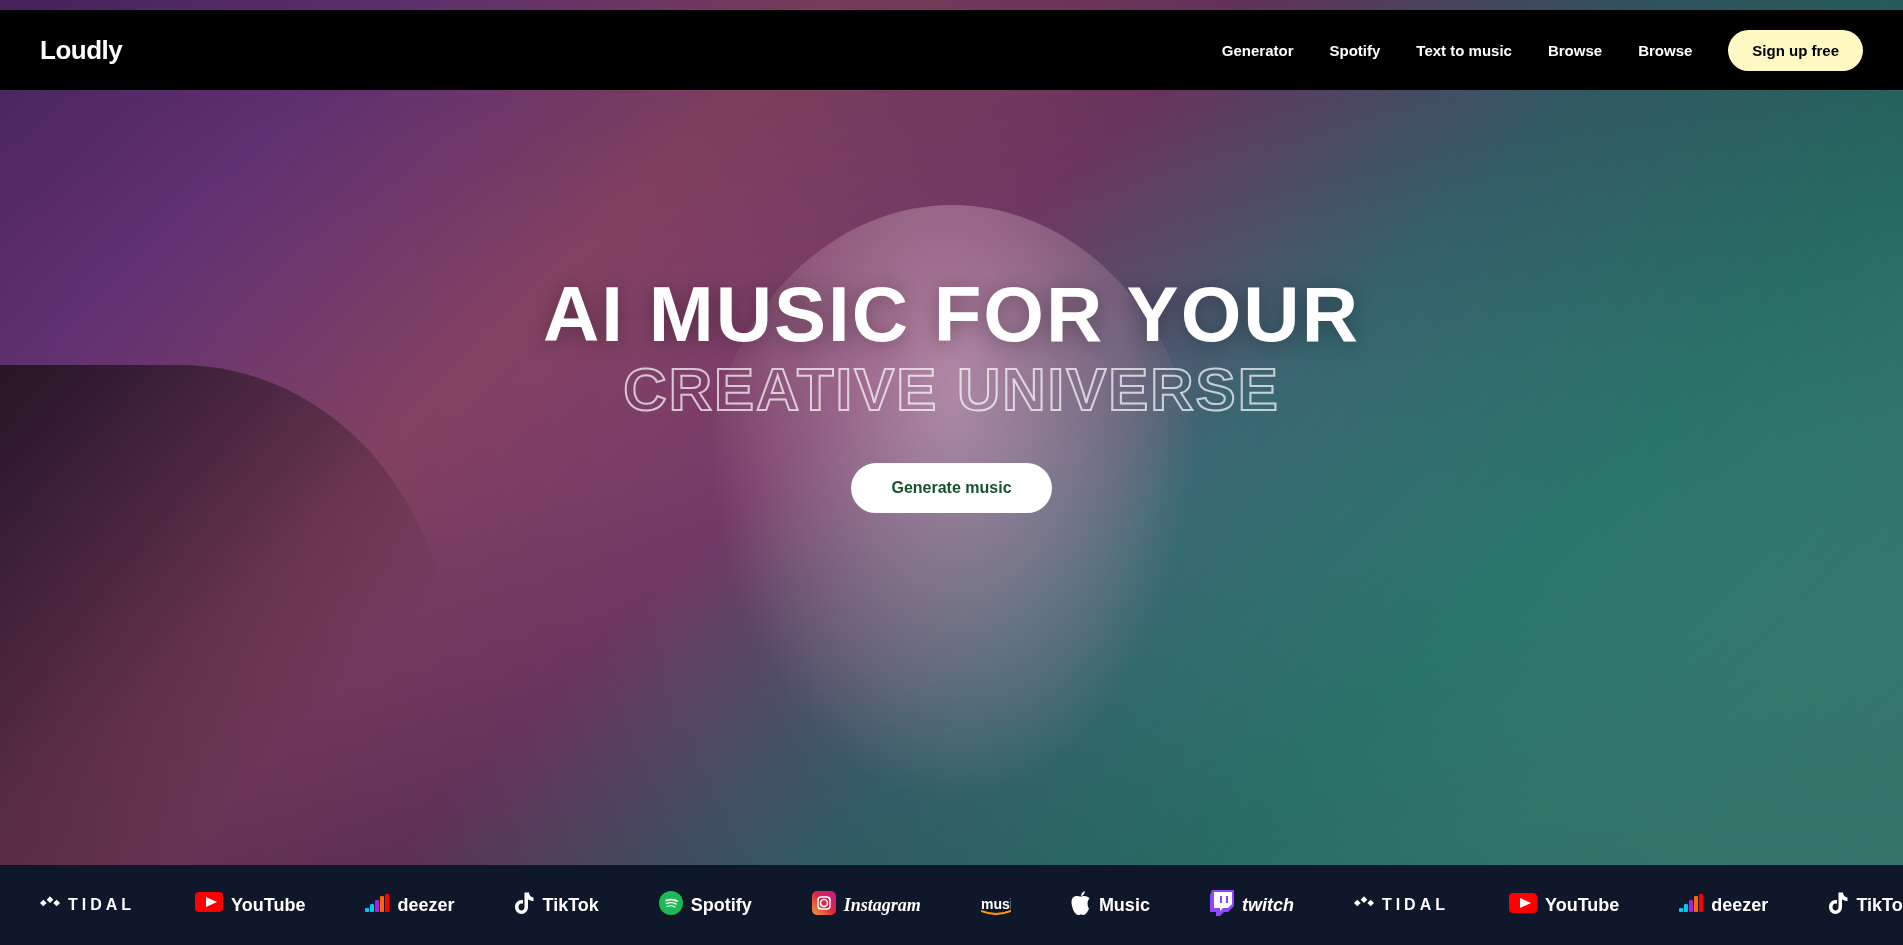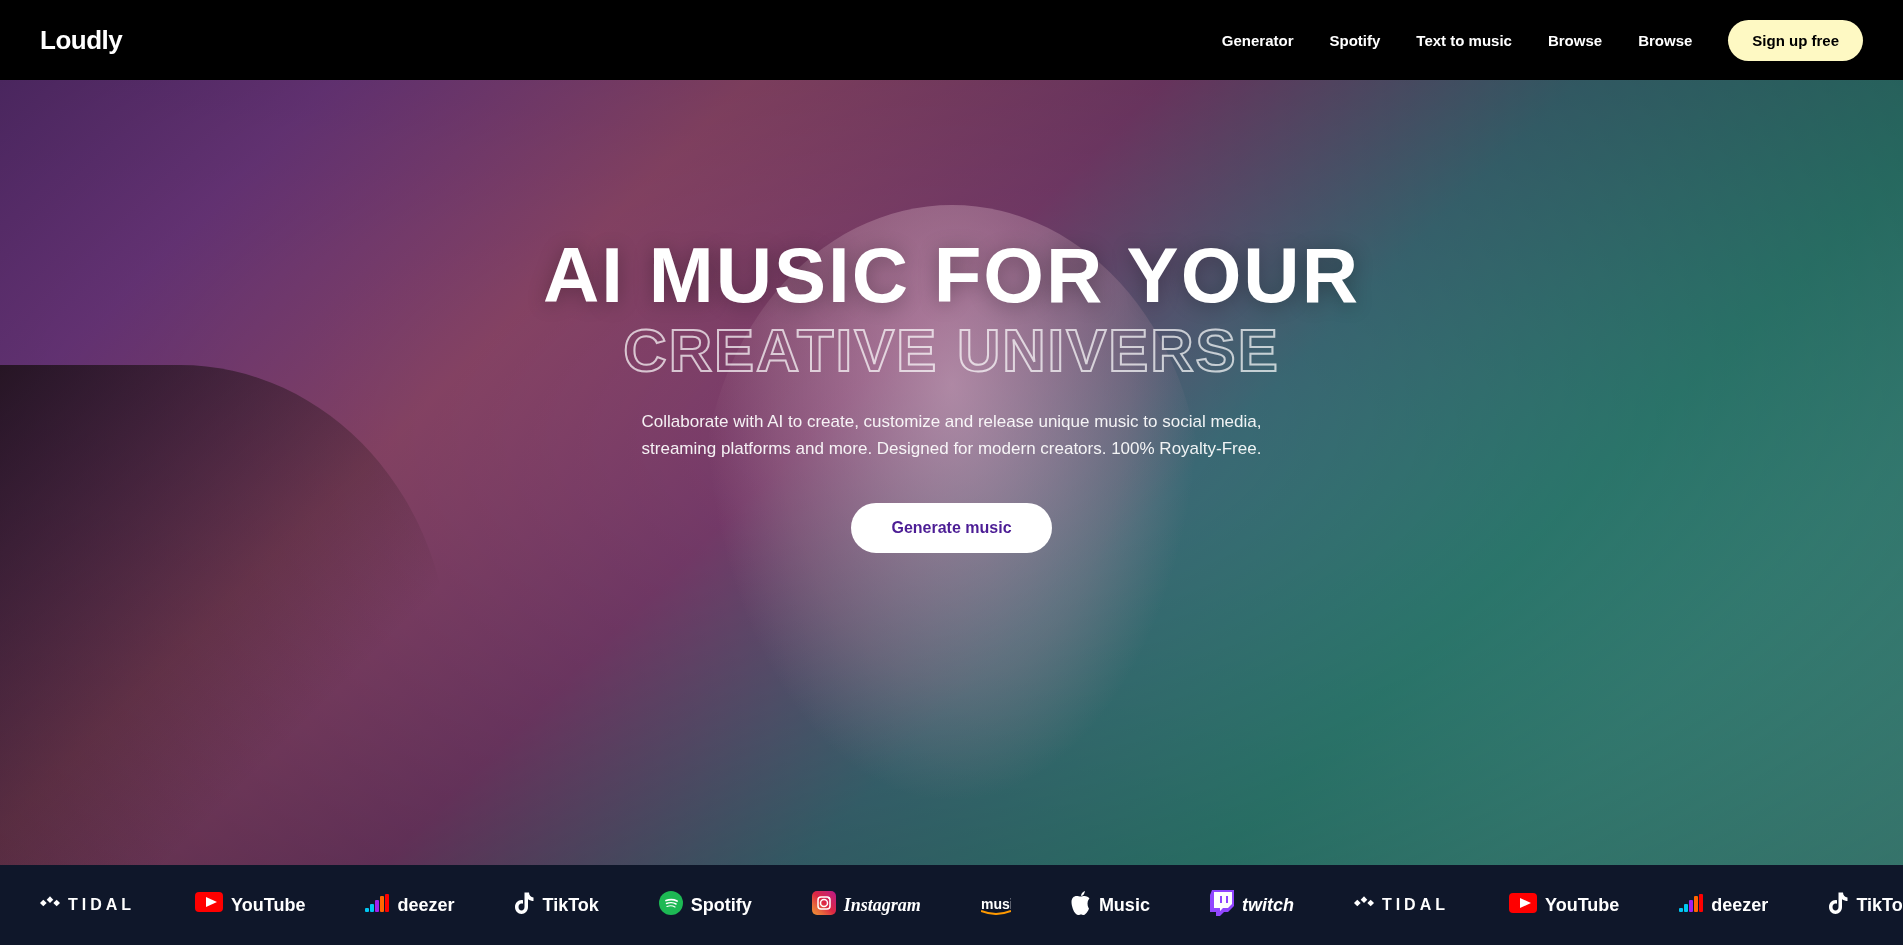--- a/index.html
+++ b/index.html
@@ -1,21 +1,21 @@
 <!DOCTYPE html>
 <html><head>
   <meta charset="utf-8">
   <style>
     * { margin: 0; padding: 0; box-sizing: border-box; }
     body { font-family: -apple-system, BlinkMacSystemFont, 'Segoe UI', Arial, sans-serif; background: #000; color: #fff; overflow-x: hidden; width: 1903px; min-height: 945px; }
 
     
     nav {
       position: absolute;
-      top: 0; left: 0; right: 0;
+      top: 10px; left: 0; right: 0;
       z-index: 100;
       background: #000;
       height: 80px;
       display: flex;
       align-items: center;
       justify-content: space-between;
       padding: 16px 40px;
     }
     .nav-logo {
       font-size: 26px;
@@ -109,21 +109,21 @@
       line-height: 1.6;
       color: rgba(255,255,255,0.92);
       font-weight: 400;
       max-width: 680px;
       margin-left: auto;
       margin-right: auto;
     }
     .hero-cta {
       margin-top: 40px;
       background: #fff;
-      color: #4c1d95;
+      color: #14532d;
       border: none;
       border-radius: 30px;
       padding: 16px 40px;
       font-size: 16px;
       font-weight: 600;
       cursor: pointer;
       display: inline-block;
     }
 
     
@@ -183,21 +183,20 @@
   <div class="hero-bg"></div>
   <div class="hero-bg-overlay"></div>
 
   <div class="hero-figure"></div>
 
   <div style="position:absolute; bottom:0; left:0; width:450px; height:500px; background: linear-gradient(135deg, rgba(15,10,5,0.7) 0%, transparent 70%); border-radius: 0 60% 0 0;"></div>
 
   <div class="hero-content">
     <div class="hero-title-solid">AI MUSIC FOR YOUR</div>
     <div class="hero-title-outline">CREATIVE UNIVERSE</div>
-    <p class="hero-subtitle">Collaborate with AI to create, customize and release unique music to social media, streaming platforms and more. Designed for modern creators. 100% Royalty-Free.</p>
     <button class="hero-cta">Generate music</button>
   </div>
 </div>
 
 <div class="logos-bar">
   <div class="logos-track">
 
     <div class="logo-item">
       <span>
         <svg width="20" height="20" viewBox="0 0 20 20" fill="white">

